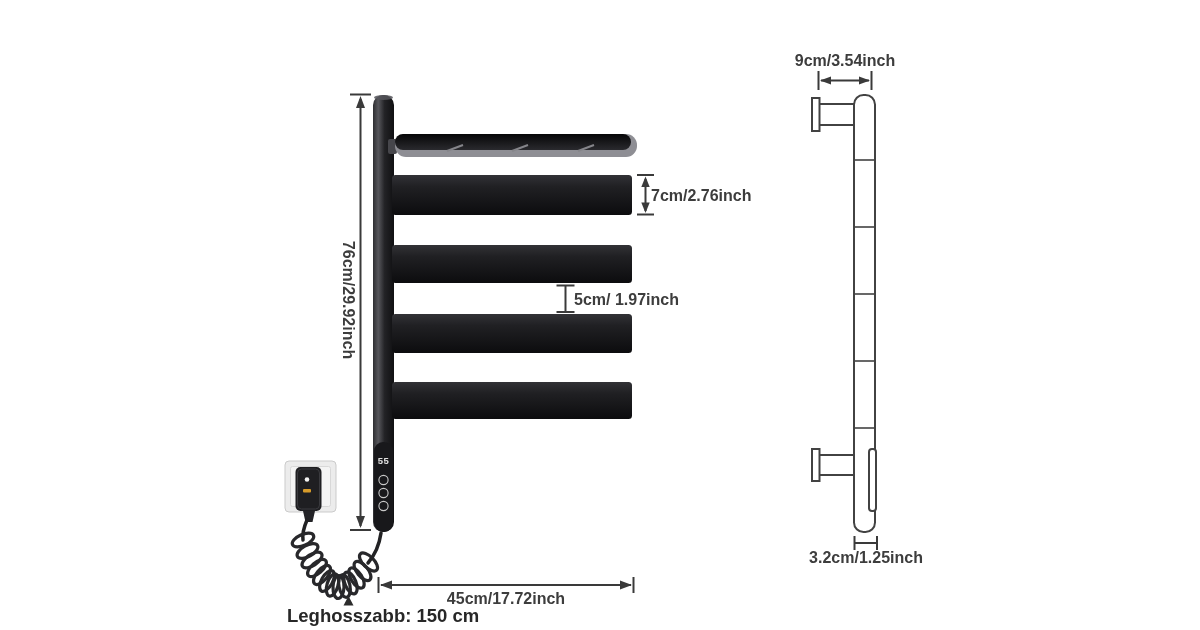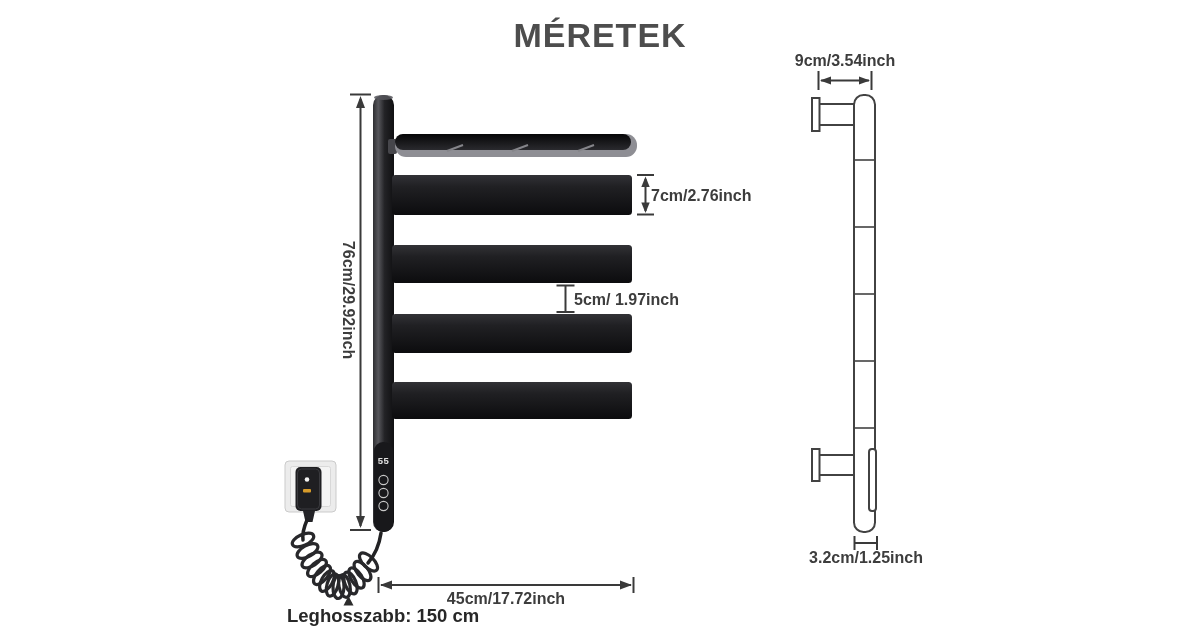--- a/index.html
+++ b/index.html
@@ -26,21 +26,20 @@
   .seg     { stroke:#424242; stroke-width:1.6; }
   
   .coil      { stroke:#28282b; stroke-width:3.2; fill:none; }
   .coil-lead { stroke:#222224; stroke-width:3.5; fill:none; stroke-linecap:round; }
 </style>
 </head>
 <body>
 
 <div class="canvas">
 
-  <div class="title">MÉRETEK</div>
 
   <svg width="1200" height="630" viewBox="0 0 1200 630">
     <defs>
       <linearGradient id="gradPole" x1="0" y1="0" x2="1" y2="0">
         <stop offset="0" stop-color="#2e2e31"></stop>
         <stop offset="0.25" stop-color="#57575c"></stop>
         <stop offset="0.55" stop-color="#232326"></stop>
         <stop offset="1" stop-color="#101012"></stop>
       </linearGradient>
       <linearGradient id="gradBar" x1="0" y1="0" x2="0" y2="1">

